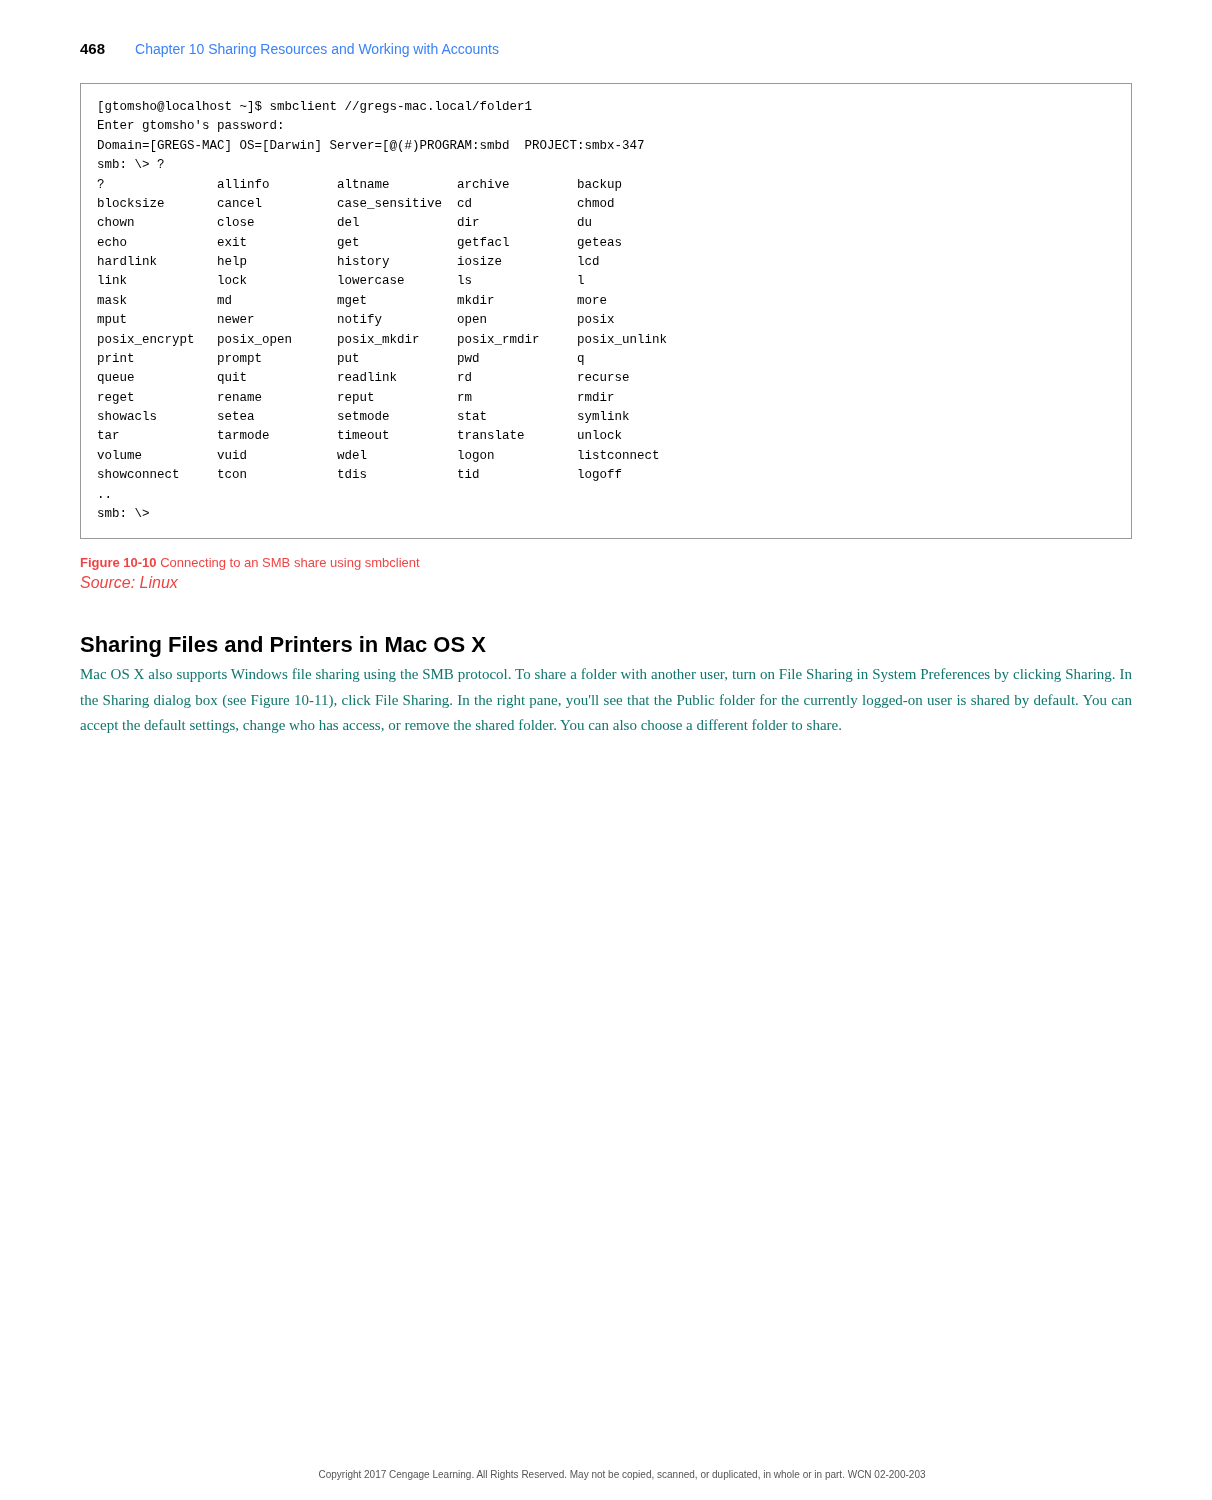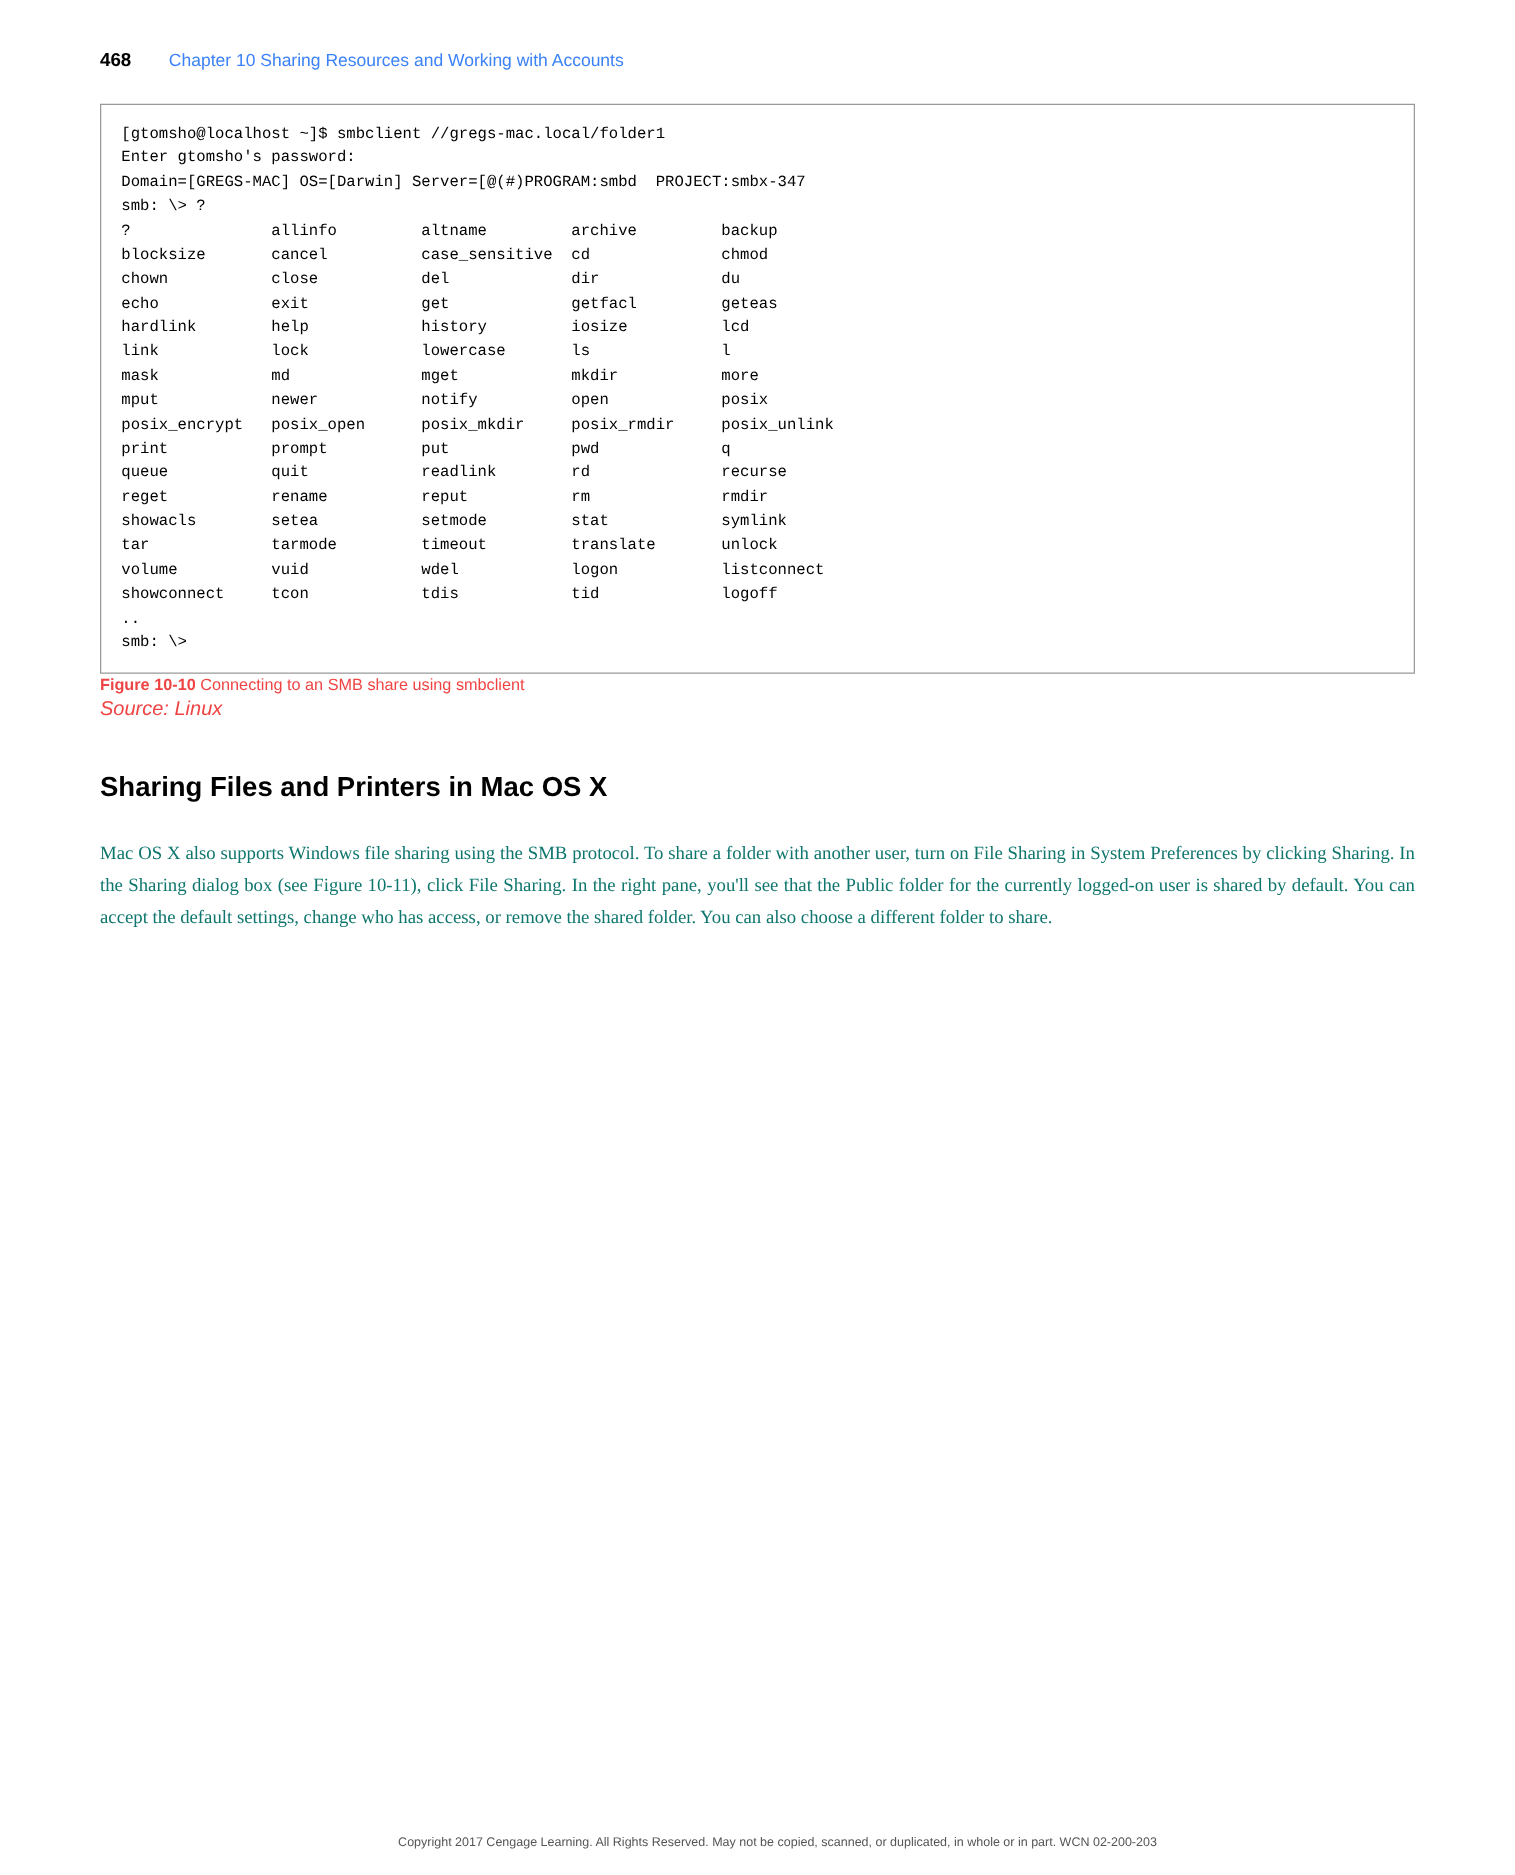--- a/index.html
+++ b/index.html
@@ -38,21 +38,21 @@
 
     .chapter-title {
       font-size: 14px;
       font-family: Arial, sans-serif;
       color: #3b82f6;
     }
 
     .terminal-box {
       border: 1px solid #999;
       padding: 14px 16px;
-      margin-bottom: 1px;
+      margin-bottom: 16px;
       background: #fff;
       font-family: 'Courier New', Courier, monospace;
       font-size: 12.5px;
       line-height: 1.55;
       color: #000;
       white-space: pre;
     }
 
     .figure-caption {
       font-family: Arial, sans-serif;
@@ -71,21 +71,21 @@
       font-style: italic;
       color: #ef4444;
       margin-bottom: 40px;
     }
 
     .section-heading {
       font-family: Arial, sans-serif;
       font-size: 22px;
       font-weight: bold;
       color: #000;
-      margin-bottom: 28px;
+      margin-bottom: 4px;
       margin-top: 10px;
     }
 
     .section-body {
       font-size: 15px;
       line-height: 1.7;
       text-align: justify;
       color: #0f766e;
     }
 

